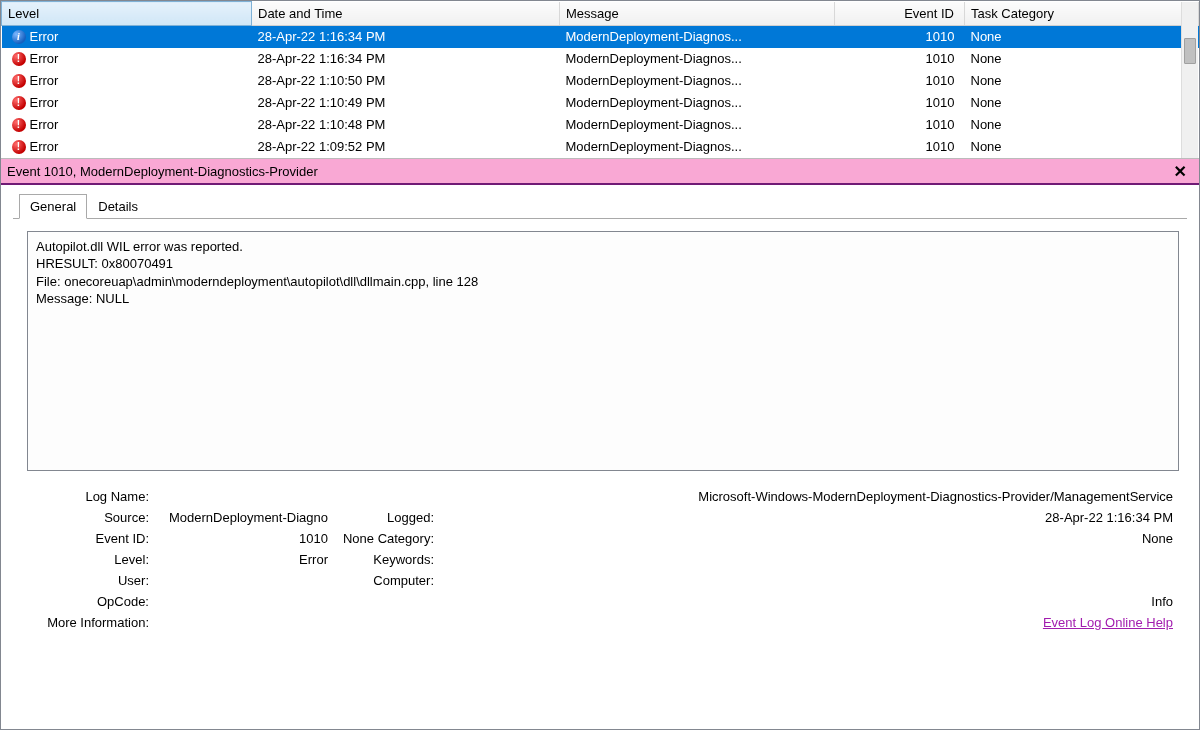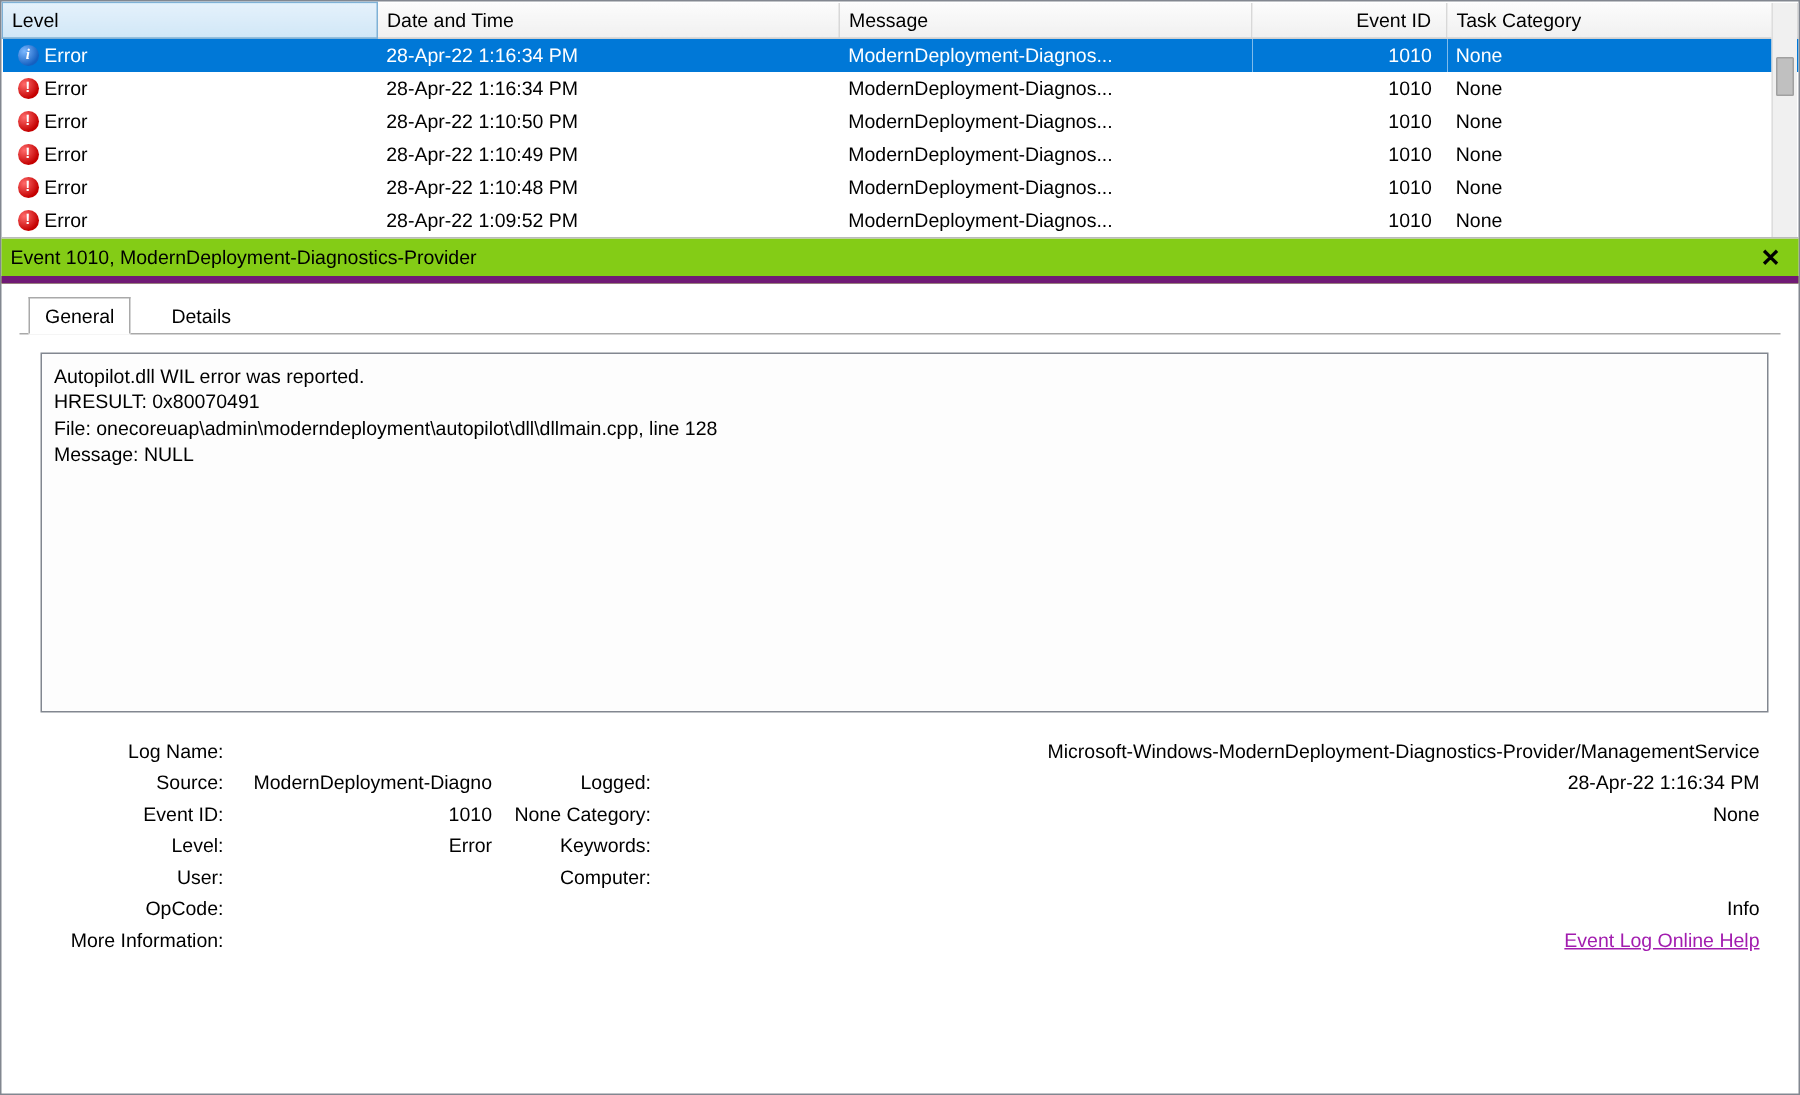--- a/index.html
+++ b/index.html
@@ -38,25 +38,25 @@
   }
   .err-icon { background: radial-gradient(circle at 30% 30%, #ff6b6b, #c40000 70%); }
   .info-icon{ background: radial-gradient(circle at 30% 30%, #7cb8ff, #1560c0 70%); }
   .err-icon::after{content:"!";}
   .info-icon::after{content:"i"; font-style:italic; font-family:Georgia,serif;}
   .scrollbar { position:absolute; right:1px; top:1px; bottom:1px; width:17px; background:#f0f0f0; border-left:1px solid #ddd;}
   .scrollbar .thumb{ position:absolute; left:2px; right:2px; top:36px; height:26px; background:#c0c0c0; border:1px solid #a0a0a0; border-radius:1px;}
 
   .detail-header {
     display:flex; align-items:center; justify-content:space-between;
-    padding:3px 8px 2px 6px; background:#84cc16; border-bottom:5px solid #701a75;
+    padding:3px 8px 2px 6px; background:#f9a8d4; border-bottom:2px solid #701a75;
     font-size:13px;
   }
   .close-x { font-size:16px; cursor:pointer; padding:0 4px; font-weight:bold;}
-  .tabs { display:flex; gap:16px; padding:8px 12px 0 18px; }
+  .tabs { display:flex; gap:0; padding:8px 12px 0 18px; }
   .tab {
     padding:4px 10px 4px 10px; font-size:13px; cursor:pointer;
     border:1px solid transparent; border-bottom:none; position:relative; top:1px;
   }
   .tab.active { background:#fff; border-color:#a9a9a9; border-bottom:1px solid #fff; z-index:2;}
   .tab-underline{ border-top:1px solid #a9a9a9; margin:0 12px;}
   .detail-body { padding:12px 20px 4px 26px; flex:1; overflow:auto; }
   .msg-box {
     border:1px solid #828790; background:#fdfdfd;
     padding:6px 8px; font-size:13px; line-height:1.35;

